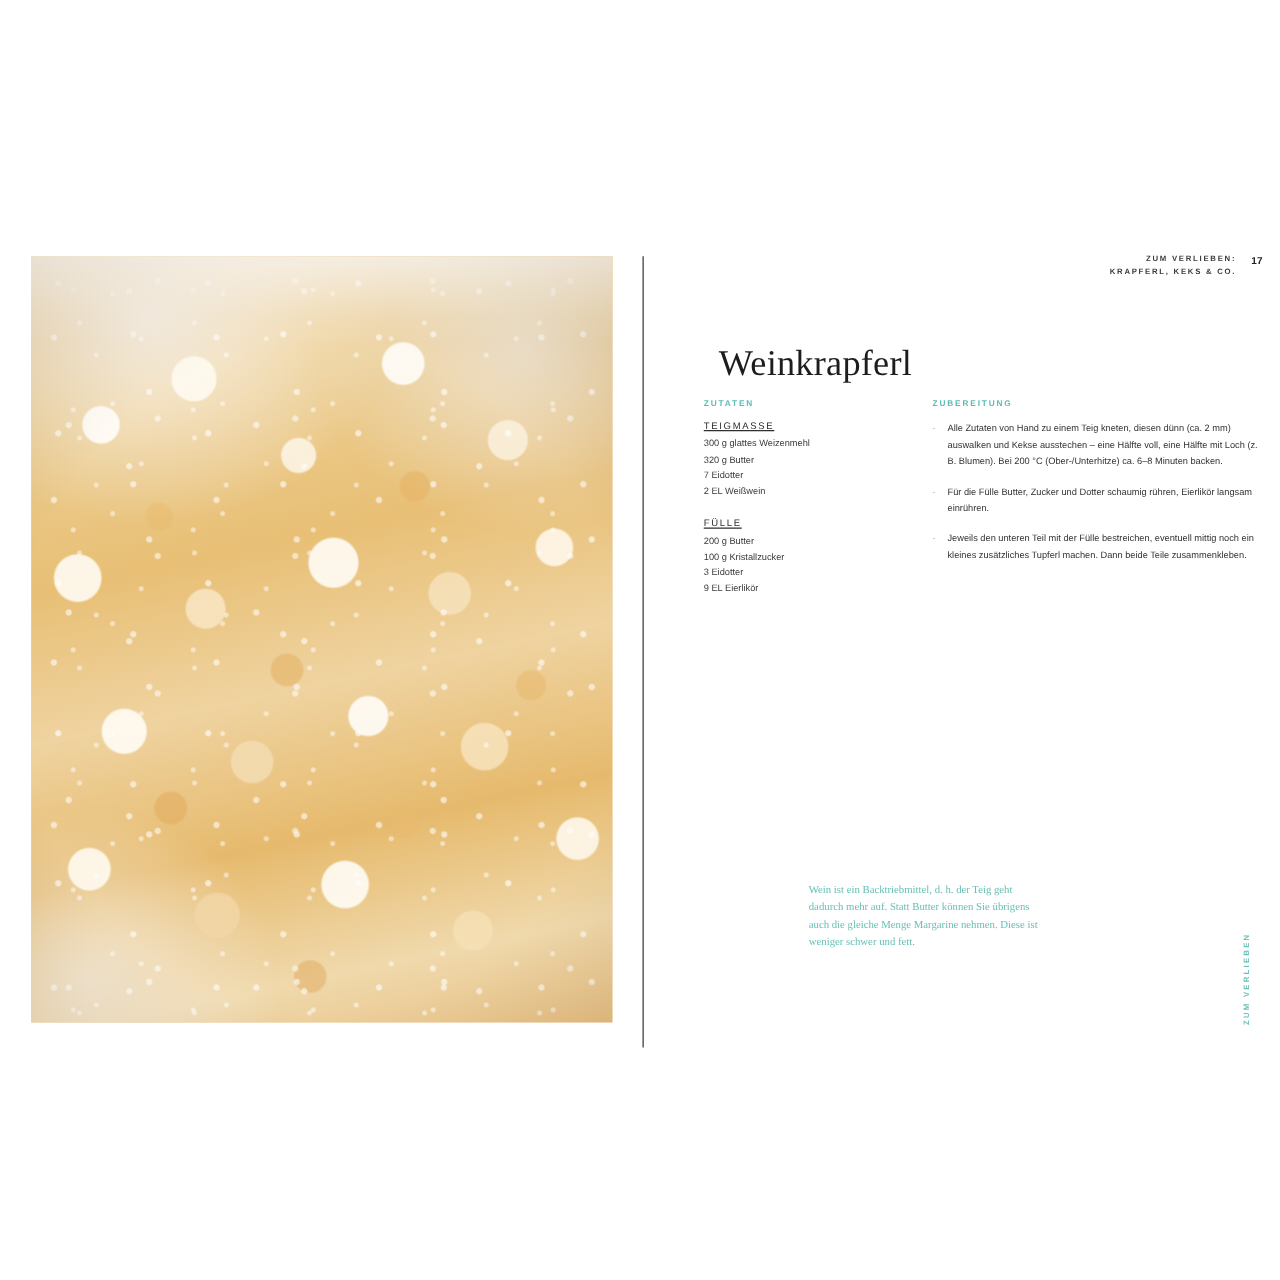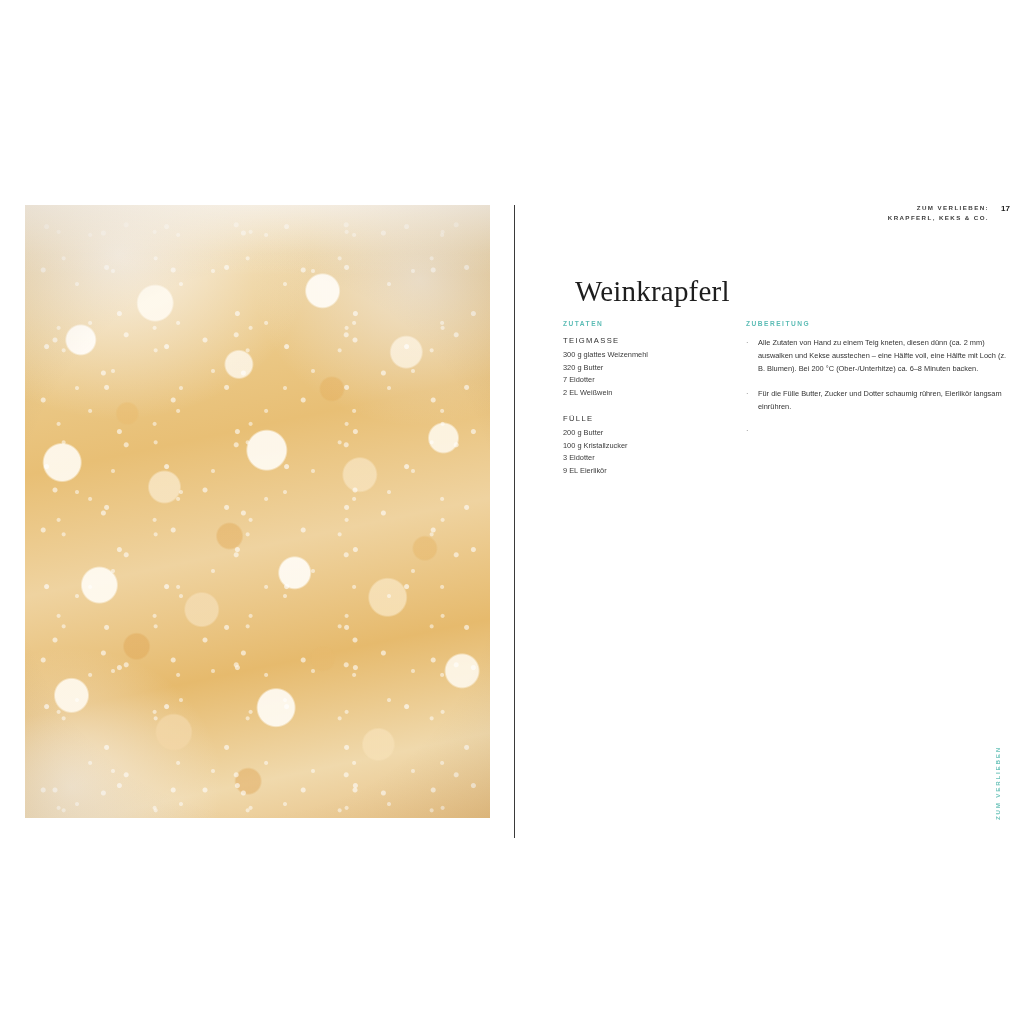--- a/index.html
+++ b/index.html
@@ -184,20 +184,21 @@
     position: absolute;
     left: 183px; top: 0;
     width: 266px;
   }
   .sub-head {
     font-size: 7.6px;
     letter-spacing: 1.35px;
     color: #2e2e2e;
     margin-bottom: 4px;
     font-weight: 400;
+    text-decoration: underline;
   }
   .ing-list {
     list-style: none;
     margin: 0 0 14px 0;
     padding: 0;
   }
   .ing-list li {
     font-size: 7.4px;
     line-height: 1.72;
     color: #3a3a3a;
@@ -302,23 +303,25 @@
           <li>
             <span class="bullet">·</span>
             <span>Alle Zutaten von Hand zu einem Teig kneten, diesen dünn (ca. 2 mm) auswalken und Kekse ausstechen – eine Hälfte voll, eine Hälfte mit Loch (z. B. Blumen). Bei 200 °C (Ober-/Unterhitze) ca. 6–8 Minuten backen.</span>
           </li>
           <li>
             <span class="bullet">·</span>
             <span>Für die Fülle Butter, Zucker und Dotter schaumig rühren, Eierlikör langsam einrühren.</span>
           </li>
           <li>
             <span class="bullet">·</span>
+            <span>Jeweils den unteren Teil mit der Fülle bestreichen, eventuell mittig noch ein kleines zusätzliches Tupferl machen. Dann beide Teile zusammenkleben.</span>
           </li>
         </ul>
       </div>
 
     </div>
 
+    <div class="tip">Wein ist ein Backtriebmittel, d. h. der Teig geht dadurch mehr auf. Statt Butter können Sie übrigens auch die gleiche Menge Margarine nehmen. Diese ist weniger schwer und fett.</div>
 
     <div class="side-tab">ZUM VERLIEBEN</div>
 
   </div>
 </div>
 
 </body></html>

